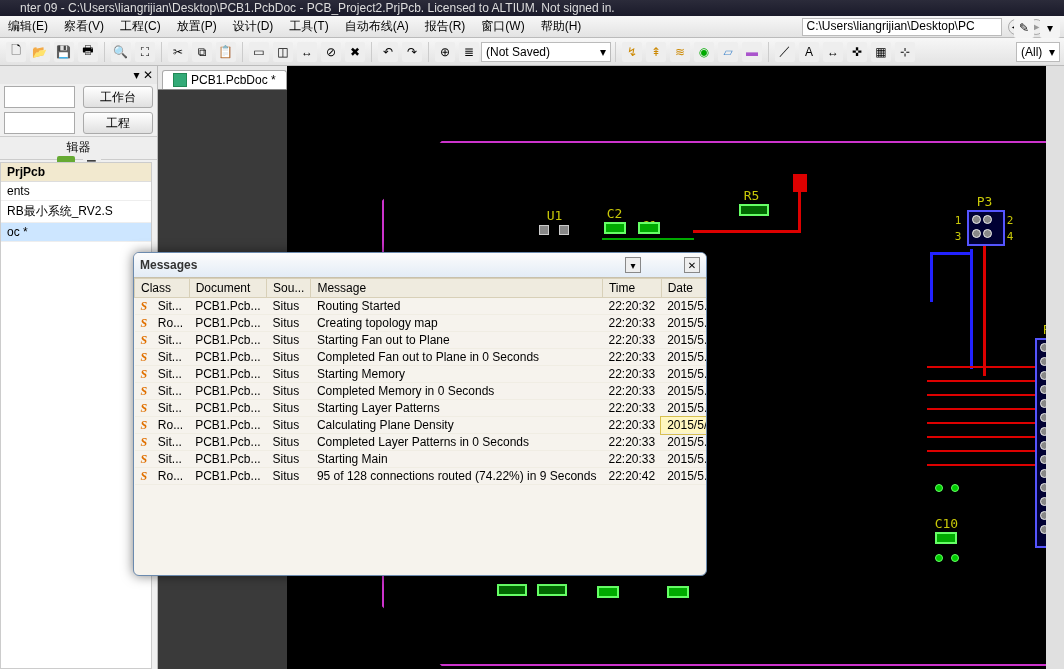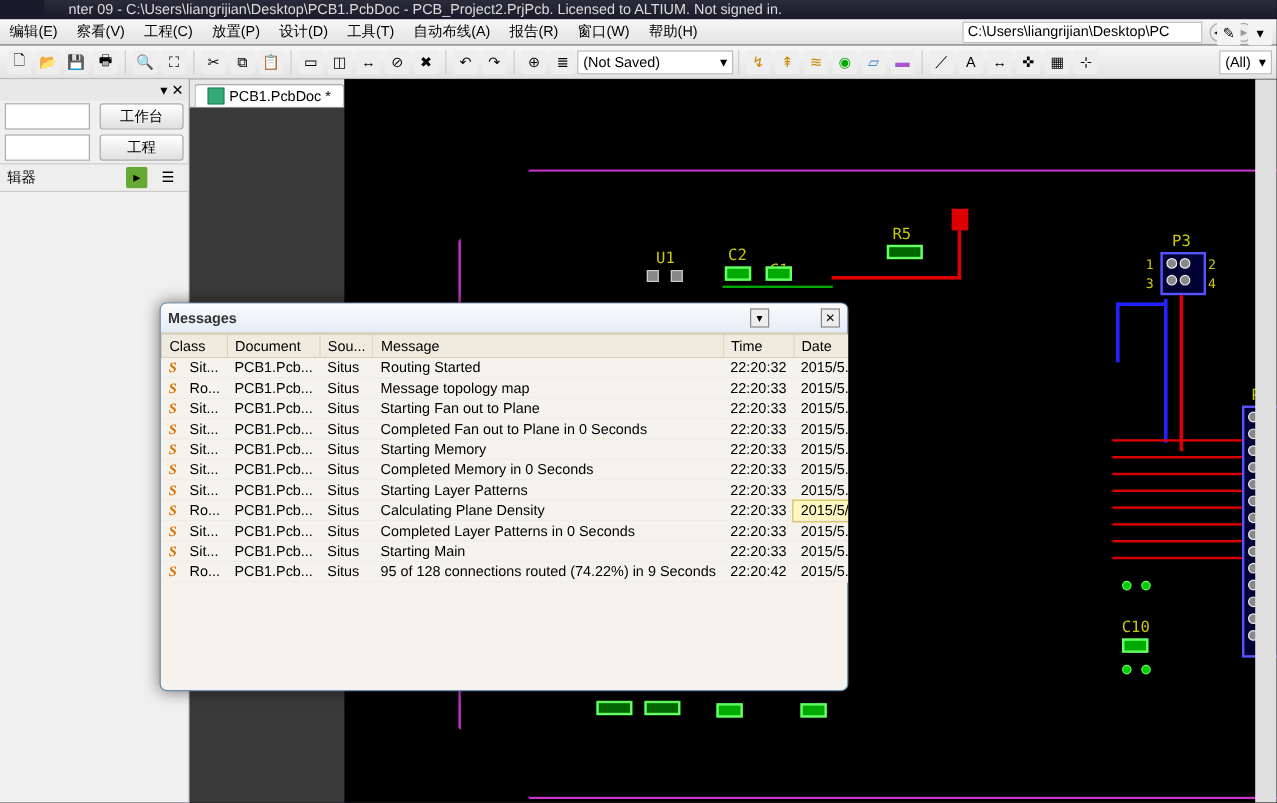--- a/index.html
+++ b/index.html
@@ -1,19 +1,19 @@
 <!DOCTYPE html>
 <html><head>
 <meta charset="utf-8">
 <style>
   * { box-sizing: border-box; margin: 0; padding: 0; font-family: "Microsoft YaHei", Tahoma, sans-serif; font-size: 12px; }
   body { background: #1a1a2a; width: 1064px; height: 669px; overflow: hidden; position: relative; }
 
   
-  .title-bar { height: 16px; background: linear-gradient(#2b2b3a,#1a1a2a); color:#ddd; padding:1px 20px; white-space:nowrap; overflow:hidden; font-size:11px;margin-left:37px;}
+  .title-bar { height: 16px; background: linear-gradient(#2b2b3a,#1a1a2a); color:#ddd; padding:1px 20px; white-space:nowrap; overflow:hidden; font-size:11px;}
 
   
   .menu-bar { height: 22px; background: linear-gradient(#f7f7f7,#e3e3e3); border-bottom:1px solid #bbb; display:flex; align-items:center;}
   .menu-item { padding: 2px 8px; cursor:default;text-align:right; }
   .menu-right { margin-left:auto; display:flex; align-items:center; padding-right:4px;}
   .addr { border:1px solid #bbb; background:#fff; width:200px; height:18px; padding:0 4px; margin-right:4px; white-space:nowrap; overflow:hidden;}
   .nav-btn { width:16px; height:16px; border:1px solid #aaa; border-radius:8px; margin:0 2px; display:inline-flex; align-items:center; justify-content:center; background:#eee; font-size:10px;}
   .home-icon { color:#d48a00; font-size:14px; margin:0 3px;}
 
   
@@ -23,21 +23,21 @@
   .tb-combo { border:1px solid #bbb; background:#fff; height:20px; width:130px; padding:0 4px; display:flex; align-items:center; justify-content:space-between;}
   .filter-combo { border:1px solid #bbb; background:#fff; height:20px; width:44px; padding:0 4px; display:flex; align-items:center; justify-content:space-between; margin-left:auto;}
 
   
   .main { display:flex; height: calc(669px - 16px - 22px - 28px); position:relative;}
   .left-panel { width:158px; background:#f0f0f0; border-right:1px solid #bbb; display:flex; flex-direction:column;}
   .lp-hdr { display:flex; justify-content:flex-end; padding:2px 4px; background:#e8e8e8;}
   .lp-btn { width:70px; height:22px; border:1px solid #aaa; background:linear-gradient(#fff,#e0e0e0); text-align:center; line-height:20px; border-radius:3px;}
   .lp-input { border:1px solid #aaa; background:#fff; height:22px; flex:1; margin-right:4px;}
   .lp-line { display:flex; padding:2px 4px; gap:4px;}
-  .lp-tool { height:24px; background:#eee; border-top:1px solid #ccc; border-bottom:1px solid #ccc; padding:2px 6px; display:flex; align-items:center; justify-content:space-between;}
+  .lp-tool { height:24px; background:#eee; border-top:1px solid #ccc; border-bottom:1px solid #ccc; padding:2px 6px; display:flex; align-items:center; justify-content:space-between;flex-direction:column;}
   .lp-tool-icons { display:flex; gap:4px;}
   .pp-item { padding:2px 6px; border-bottom:1px solid #eee;}
   .pp-sel { background:#cde6ff;}
   .tree { background:#fff; border:1px solid #ccc; margin:2px 5px 0 0; flex:1;}
   .tree-hdr { background:#f2e9cf; padding:2px 6px; font-weight:bold; border-bottom:1px solid #ddd;}
 
   
   .doc-area { flex:1; display:flex; flex-direction:row; background:#3a3a3a;}
   .tab-strip { height:24px; background:#e8e8e8; display:flex; align-items:flex-end; padding-left:4px; border-bottom:1px solid #888;}
   .tab { background:#fff; border:1px solid #aaa; border-bottom:none; padding:2px 10px; display:flex; align-items:center; gap:4px; border-radius:3px 3px 0 0;}
@@ -170,20 +170,26 @@
       <div class="lp-input"></div>
       <div class="lp-btn">工程</div>
     </div>
     <div class="lp-tool">
       <span>辑器</span>
       <span class="lp-tool-icons">
         <span class="tbtn" style="width:18px;height:18px;background:#6a3">▸</span>
         <span class="tbtn" style="width:18px;height:18px">☰</span>
       </span>
     </div>
+    <div class="tree">
+      <div class="tree-hdr">PrjPcb</div>
+      <div class="pp-item">ents</div>
+      <div class="pp-item">RB最小系统_RV2.S</div>
+      <div class="pp-item pp-sel">oc *</div>
+    </div>
   </div>
 
   <div class="doc-area">
     <div class="tab-strip">
       <div class="tab">
         <span class="tab-icon"></span>
         <span>PCB1.PcbDoc *</span>
       </div>
     </div>
     <div class="canvas">
@@ -284,21 +290,21 @@
             <td>PCB1.Pcb...</td>
             <td>Situs</td>
             <td>Routing Started</td>
             <td>22:20:32</td>
             <td>2015/5...</td>
           </tr>
           <tr>
             <td><span class="s-icon">S</span> Ro...</td>
             <td>PCB1.Pcb...</td>
             <td>Situs</td>
-            <td>Message topology map</td>
+            <td>Creating topology map</td>
             <td>22:20:33</td>
             <td>2015/5...</td>
           </tr>
           <tr>
             <td><span class="s-icon">S</span> Sit...</td>
             <td>PCB1.Pcb...</td>
             <td>Situs</td>
             <td>Starting Fan out to Plane</td>
             <td>22:20:33</td>
             <td>2015/5...</td>

